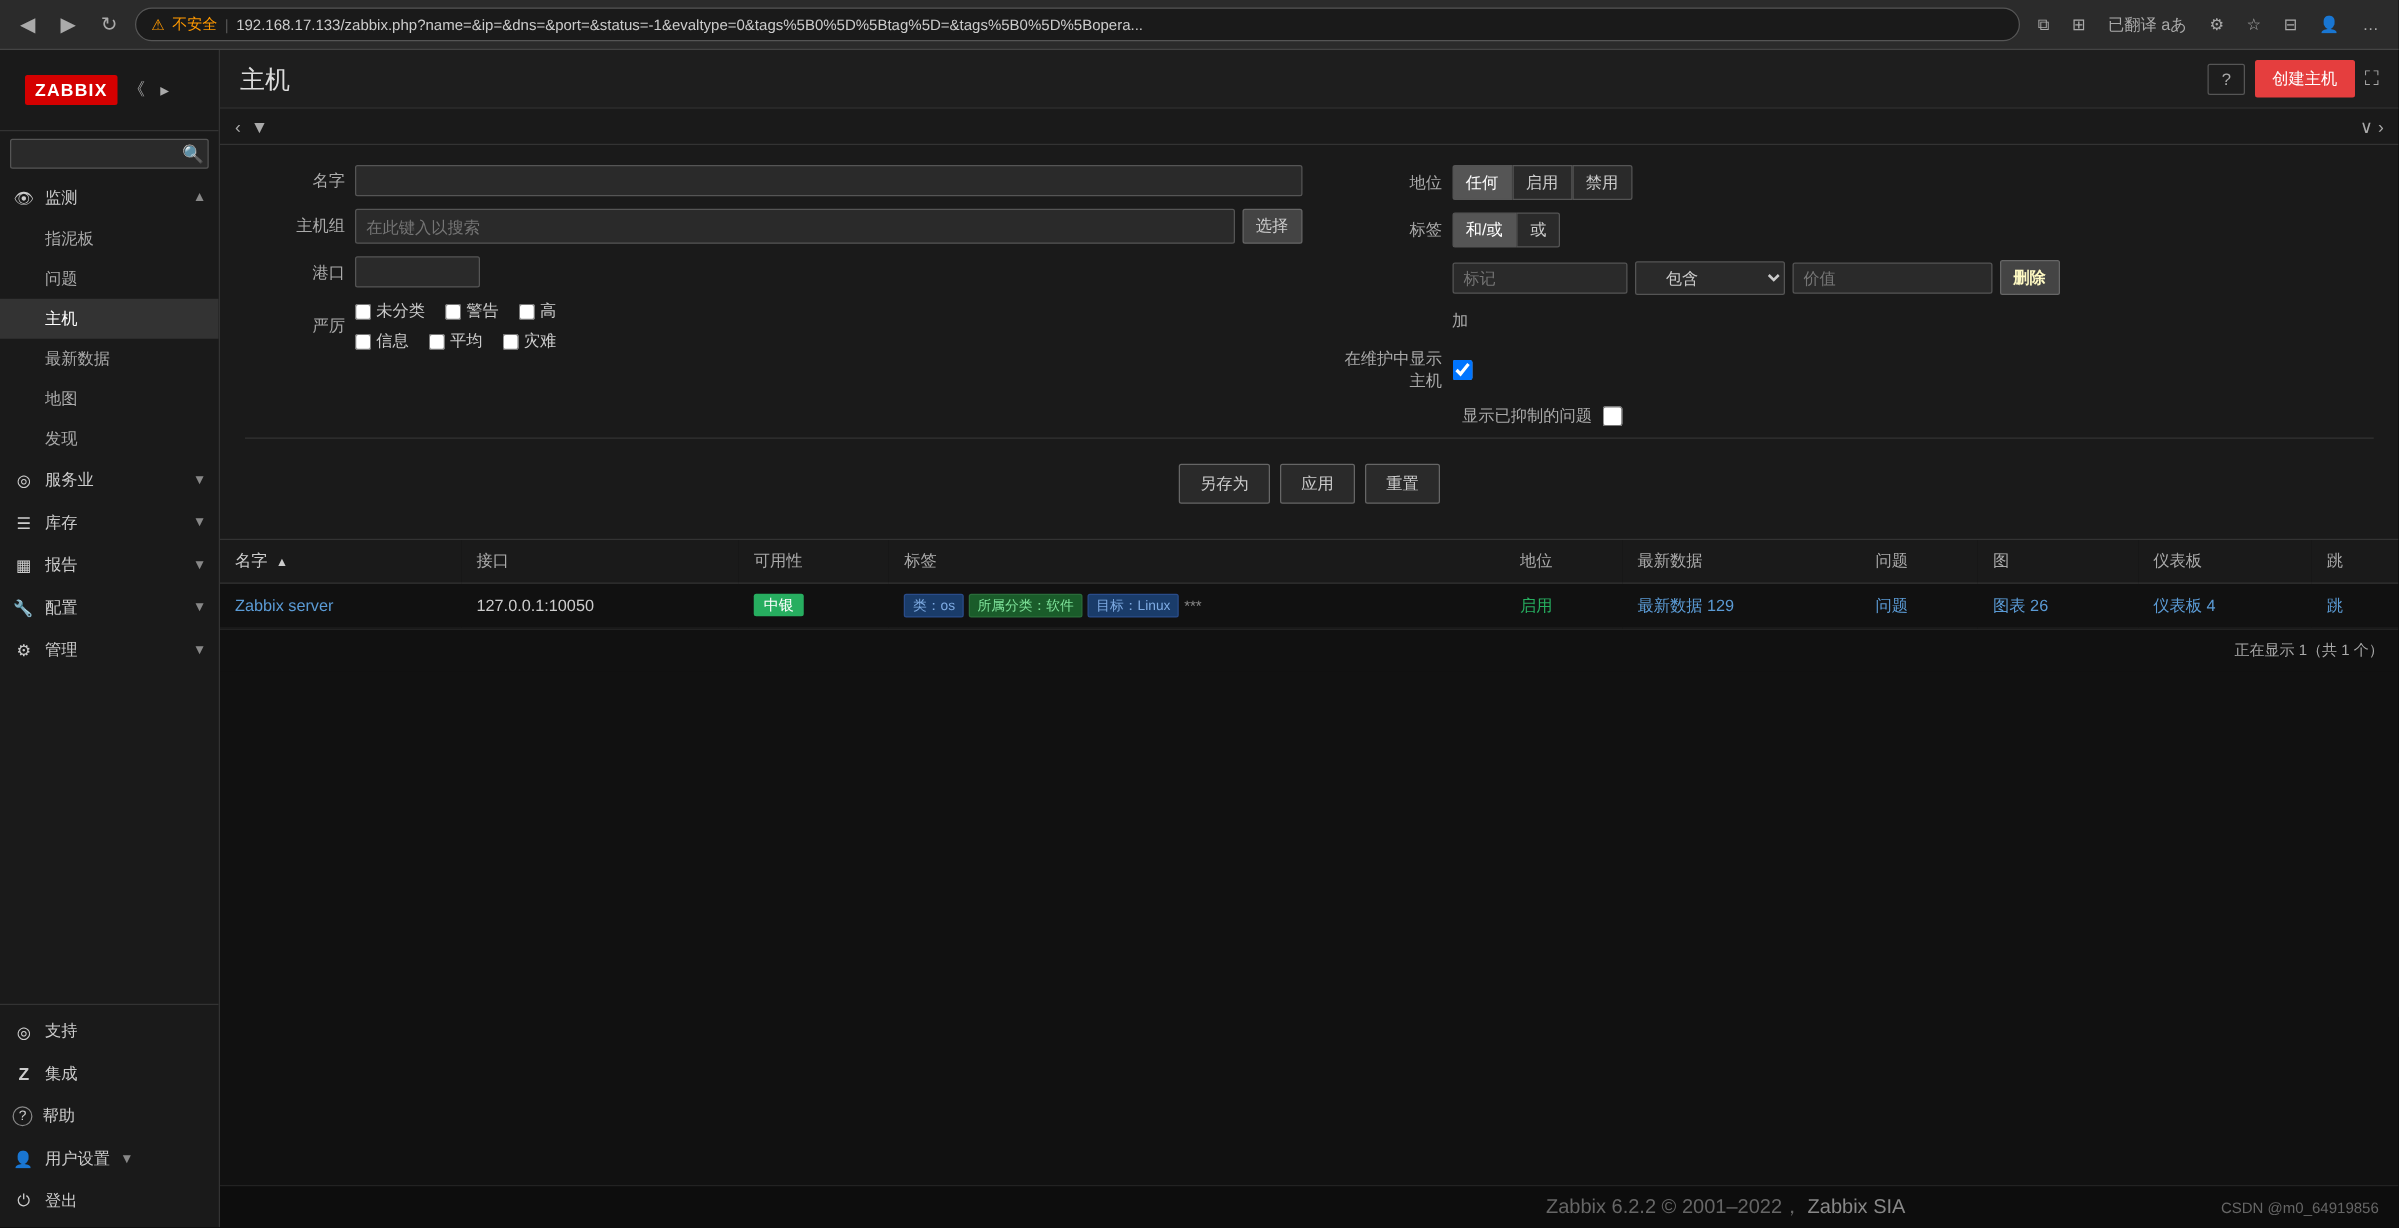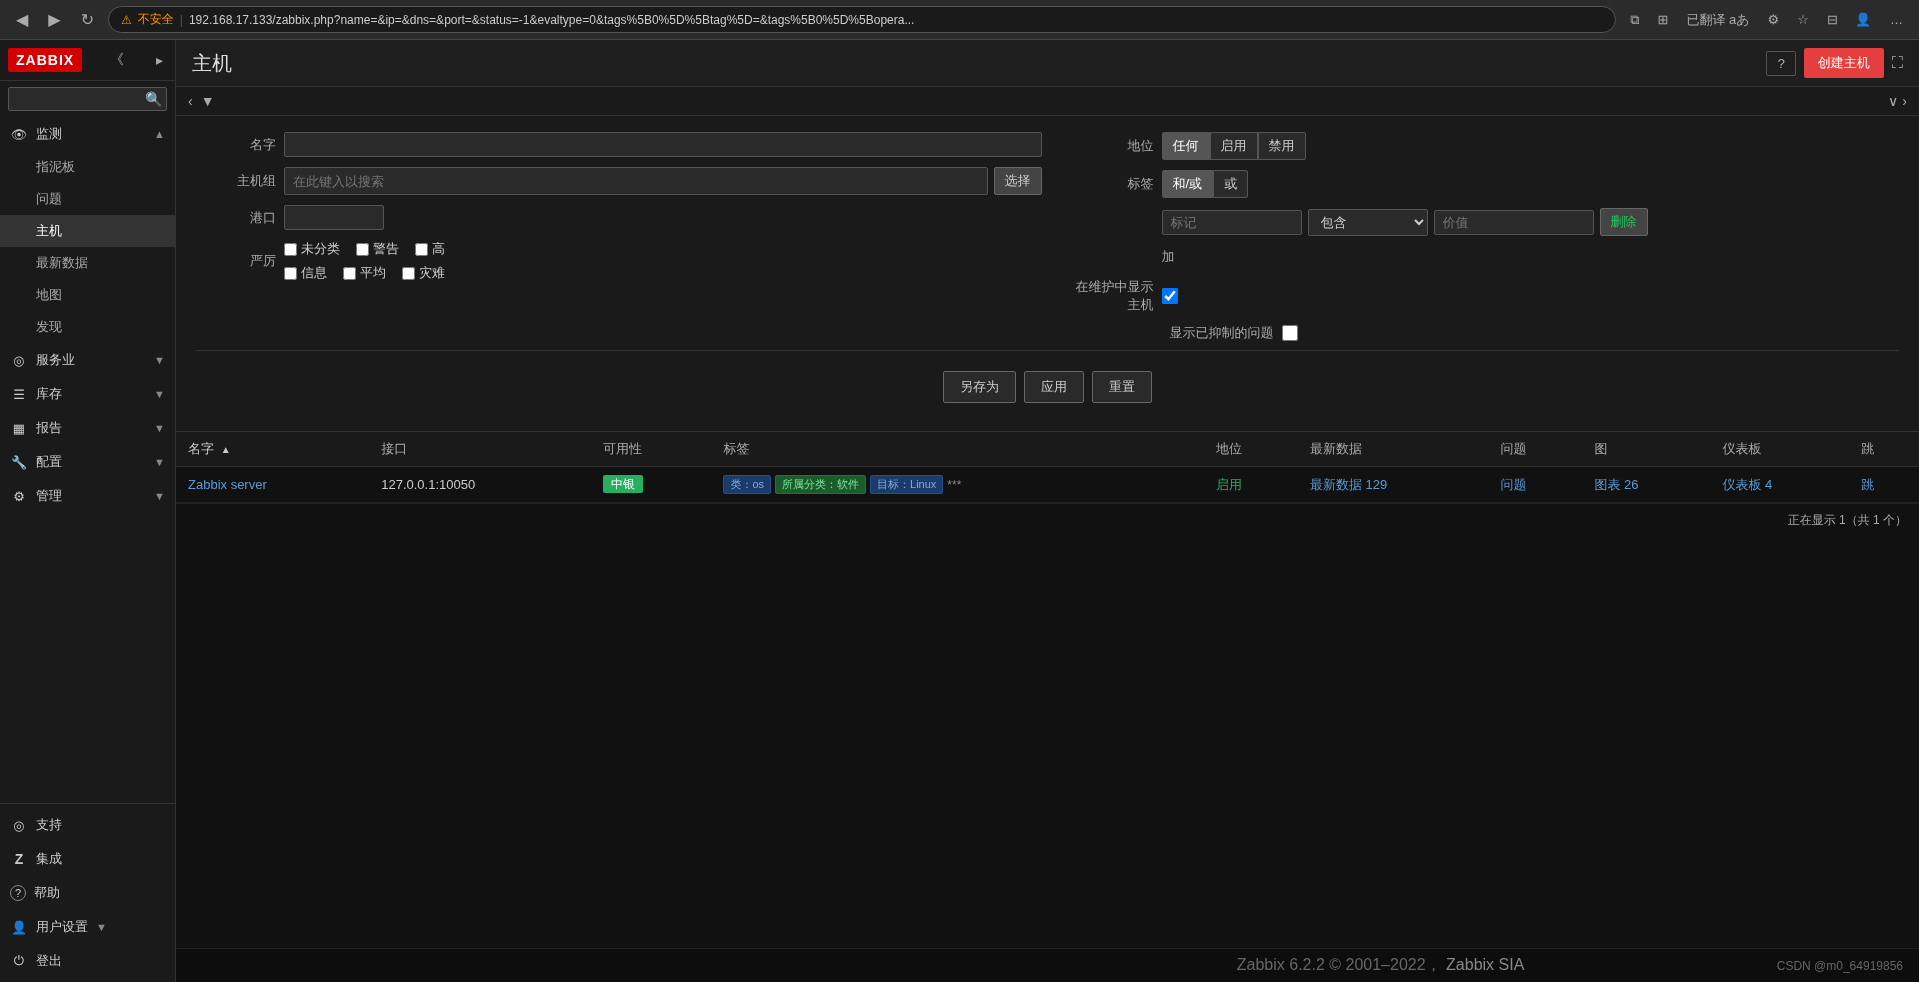--- a/index.html
+++ b/index.html
@@ -11,21 +11,21 @@
     .browser-url-bar { flex: 1; background: #1a1a1a; border: 1px solid #555; border-radius: 20px; padding: 4px 12px; color: #ccc; font-size: 12px; display: flex; align-items: center; gap: 6px; }
     .browser-url-text { flex: 1; font-size: 12px; color: #ccc; overflow: hidden; text-overflow: ellipsis; white-space: nowrap; }
     .browser-actions { display: flex; gap: 6px; color: #aaa; font-size: 13px; }
     .browser-action-btn { background: none; border: none; color: #aaa; cursor: pointer; padding: 4px 6px; font-size: 13px; }
 
     
     .app-layout { display: flex; flex: 1; overflow: hidden; }
 
     
     .sidebar { width: 176px; background: #1a1a1a; display: flex; flex-direction: column; border-right: 1px solid #333; flex-shrink: 0; overflow-y: auto; }
-    .sidebar-header { display: flex; align-items: center; padding: 8px; gap: 4px; border-bottom: 1px solid #333; justify-content: space-between; }
+    .sidebar-header { display: flex; align-items: center; padding: 20px; gap: 4px; border-bottom: 1px solid #333; }
     .zabbix-logo { background: #d40000; color: white; font-weight: bold; font-size: 14px; padding: 4px 8px; border-radius: 2px; letter-spacing: 1px; }
     .sidebar-collapse-btn { background: none; border: none; color: #aaa; cursor: pointer; font-size: 14px; padding: 2px 4px; }
     .sidebar-search { padding: 6px 8px; }
     .sidebar-search input { width: 100%; background: #2a2a2a; border: 1px solid #555; color: #ccc; padding: 4px 24px 4px 6px; border-radius: 2px; font-size: 12px; }
     .sidebar-search-wrap { position: relative; }
     .sidebar-search-icon { position: absolute; right: 4px; top: 50%; transform: translateY(-50%); color: #aaa; font-size: 14px; }
 
     .sidebar-section { display: flex; flex-direction: column; }
     .sidebar-section-header { display: flex; align-items: center; padding: 8px 10px; cursor: pointer; color: #ccc; font-size: 13px; gap: 8px; }
     .sidebar-section-icon { width: 18px; text-align: center; }
@@ -72,23 +72,23 @@
     
     .tag-btns { display: flex; gap: 0; }
     .tag-btn { background: #2a2a2a; border: 1px solid #555; color: #ccc; padding: 4px 10px; cursor: pointer; font-size: 13px; }
     .tag-btn:first-child { border-radius: 2px 0 0 2px; }
     .tag-btn:last-child { border-radius: 0 2px 2px 0; }
     .tag-btn.active { background: #555; color: #fff; }
 
     
     .tag-row { display: flex; align-items: center; gap: 6px; }
     .tag-input { background: #2a2a2a; border: 1px solid #555; color: #ccc; padding: 4px 8px; border-radius: 2px; font-size: 13px; width: 140px; }
-    .tag-select { background: #2a2a2a; border: 1px solid #555; color: #ccc; padding: 4px 8px; border-radius: 2px; font-size: 13px; width: 120px; }
+    .tag-select { background: #2a2a2a; border: 1px solid #555; color: #ccc; padding: 4px 20px; border-radius: 2px; font-size: 13px; width: 120px; }
     .tag-value { background: #2a2a2a; border: 1px solid #555; color: #ccc; padding: 4px 8px; border-radius: 2px; font-size: 13px; width: 160px; }
-    .btn-delete { background: #444; border: 1px solid #666; color: #22c55e; padding: 4px 10px; cursor: pointer; border-radius: 2px; font-size: 13px; }
+    .btn-delete { background: #444; border: 1px solid #666; color: #fef9c3; padding: 4px 10px; cursor: pointer; border-radius: 2px; font-size: 13px; font-weight: bold; }
     .btn-add { background: none; border: none; color: #aaa; cursor: pointer; font-size: 13px; padding: 2px 0; }
 
     
     .checkbox-row { display: flex; align-items: center; gap: 16px; flex-wrap: wrap; }
     .checkbox-item { display: flex; align-items: center; gap: 4px; cursor: pointer; color: #ccc; font-size: 13px; }
     .checkbox-item input { cursor: pointer; }
     .maint-checkbox { width: 16px; height: 16px; }
 
     
     .action-btns { display: flex; justify-content: center; gap: 8px; padding: 12px 0; }

